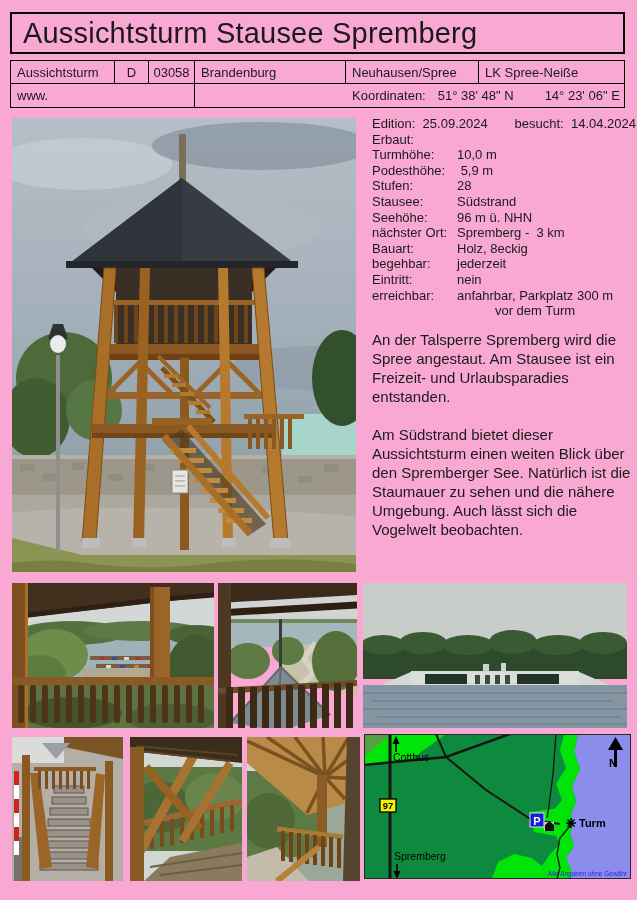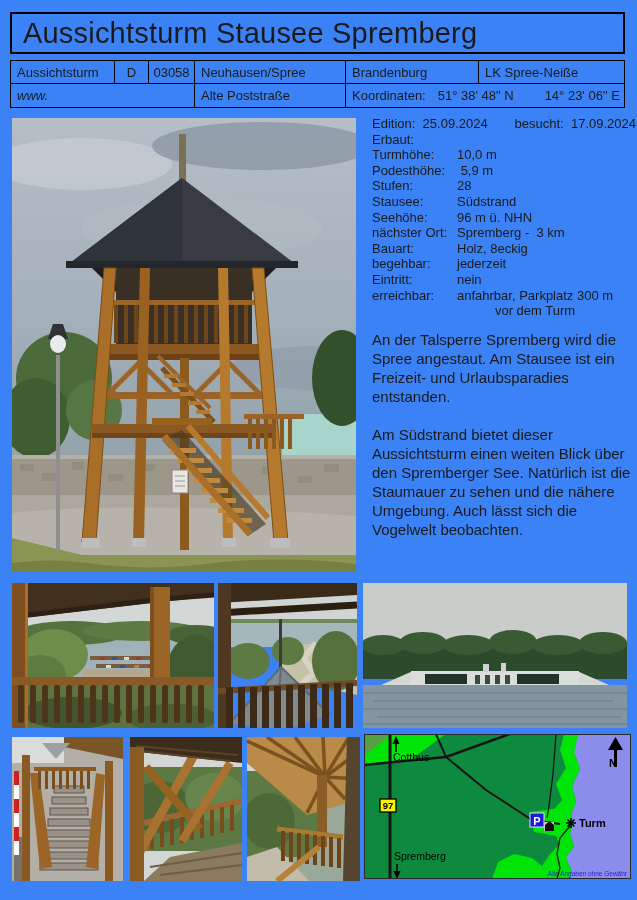--- a/index.html
+++ b/index.html
@@ -1,31 +1,31 @@
 <!DOCTYPE html>
 <html><head>
 <meta charset="utf-8">
 <style>
   html,body{margin:0;padding:0;background:#fff;}
-  .page{position:relative;width:637px;height:900px;background:#3b82f6;overflow:hidden;
+  .page{position:relative;width:637px;height:900px;background:#f9a8d4;overflow:hidden;
         font-family:"Liberation Sans","DejaVu Sans",sans-serif;color:#1a1a1a;}
   .abs{position:absolute;}
   
   .title-box{left:10px;top:12px;width:615px;height:42px;border:2px solid #000;
              box-sizing:border-box;display:flex;align-items:center;padding-left:11px;}
   .title-box .t{font-size:29px;letter-spacing:.2px;white-space:nowrap;}
   
   .ht{left:10px;top:60px;width:615px;border:1.5px solid #000;box-sizing:border-box;
       display:grid;grid-template-columns:104px 34px 46px 151px 133px 1fr;font-size:13px;}
   .ht .cell{height:23px;display:flex;align-items:center;padding-left:6px;box-sizing:border-box;
             border-right:1.5px solid #000;border-bottom:1.5px solid #000;white-space:nowrap;overflow:hidden;text-align:center;}
   .ht .cc{justify-content:center;padding-left:0;}
   .ht .last{border-right:none;}
   .ht .r2{border-bottom:none;}
-  .ht .span3{grid-column:1 / span 3;font-style:italic;}
+  .ht .span3{grid-column:1 / span 3;}
   .ht .span2{grid-column:5 / span 2;display:flex;gap:4px;}
   .coord-lat{margin-left:8px;}
   .coord-lon{margin-left:27px;}
   
   .details{left:364px;top:116px;width:267px;font-size:13px;line-height:15.6px;margin-left:8px;}
   .edline{display:flex;justify-content:space-between;padding-right:3px;}
   .drow{display:flex;}
   .dlabel{width:85px;flex:none;white-space:pre;}
   .dval{white-space:pre-wrap;text-align:center;}
   .paras{margin-top:11px;font-size:15px;line-height:19px;}
@@ -40,25 +40,24 @@
 <div class="page">
 
   <div class="abs title-box">
     <span class="t">Aussichtsturm Stausee Spremberg</span>
   </div>
 
   <div class="abs ht">
     <div class="cell">Aussichtsturm</div>
     <div class="cell cc">D</div>
     <div class="cell cc">03058</div>
+    <div class="cell">Brandenburg</div>
     <div class="cell">Neuhausen/Spree</div>
-    <div class="cell">Brandenburg</div>
     <div class="cell last">LK Spree-Neiße</div>
     <div class="cell r2 span3">www.</div>
-    <div class="cell r2">Alte Poststraße</div>
     <div class="cell r2 last span2">
       <span>Koordinaten:</span>
       <span class="coord-lat">51° 38' 48" N</span>
       <span class="coord-lon">14° 23' 06" E</span>
     </div>
   </div>
 
   <svg class="ph" style="left:12px;top:118px" width="344" height="454" viewBox="0 0 344 454">
     <defs>
       <linearGradient id="sky" x1="0" y1="0" x2="0" y2="1">
@@ -192,21 +191,21 @@
           <line x1="163" y1="358" x2="173" y2="358"></line>
           <line x1="163" y1="363" x2="173" y2="363"></line>
           <line x1="163" y1="368" x2="173" y2="368"></line>
         </g>
     </g>
   </svg>
 
   <div class="abs details">
     <div class="edline">
       <span><span>Edition:</span>&nbsp; <span>25.09.2024</span></span>
-      <span><span>besucht:</span>&nbsp; <span>17.09.2024</span></span>
+      <span><span>besucht:</span>&nbsp; <span>14.04.2024</span></span>
     </div>
     <div class="drow">
         <span class="dlabel">Erbaut:</span>
         <span class="dval"></span>
       </div>
     <div class="drow">
         <span class="dlabel">Turmhöhe:</span>
         <span class="dval">10,0 m</span>
       </div>
     <div class="drow">

